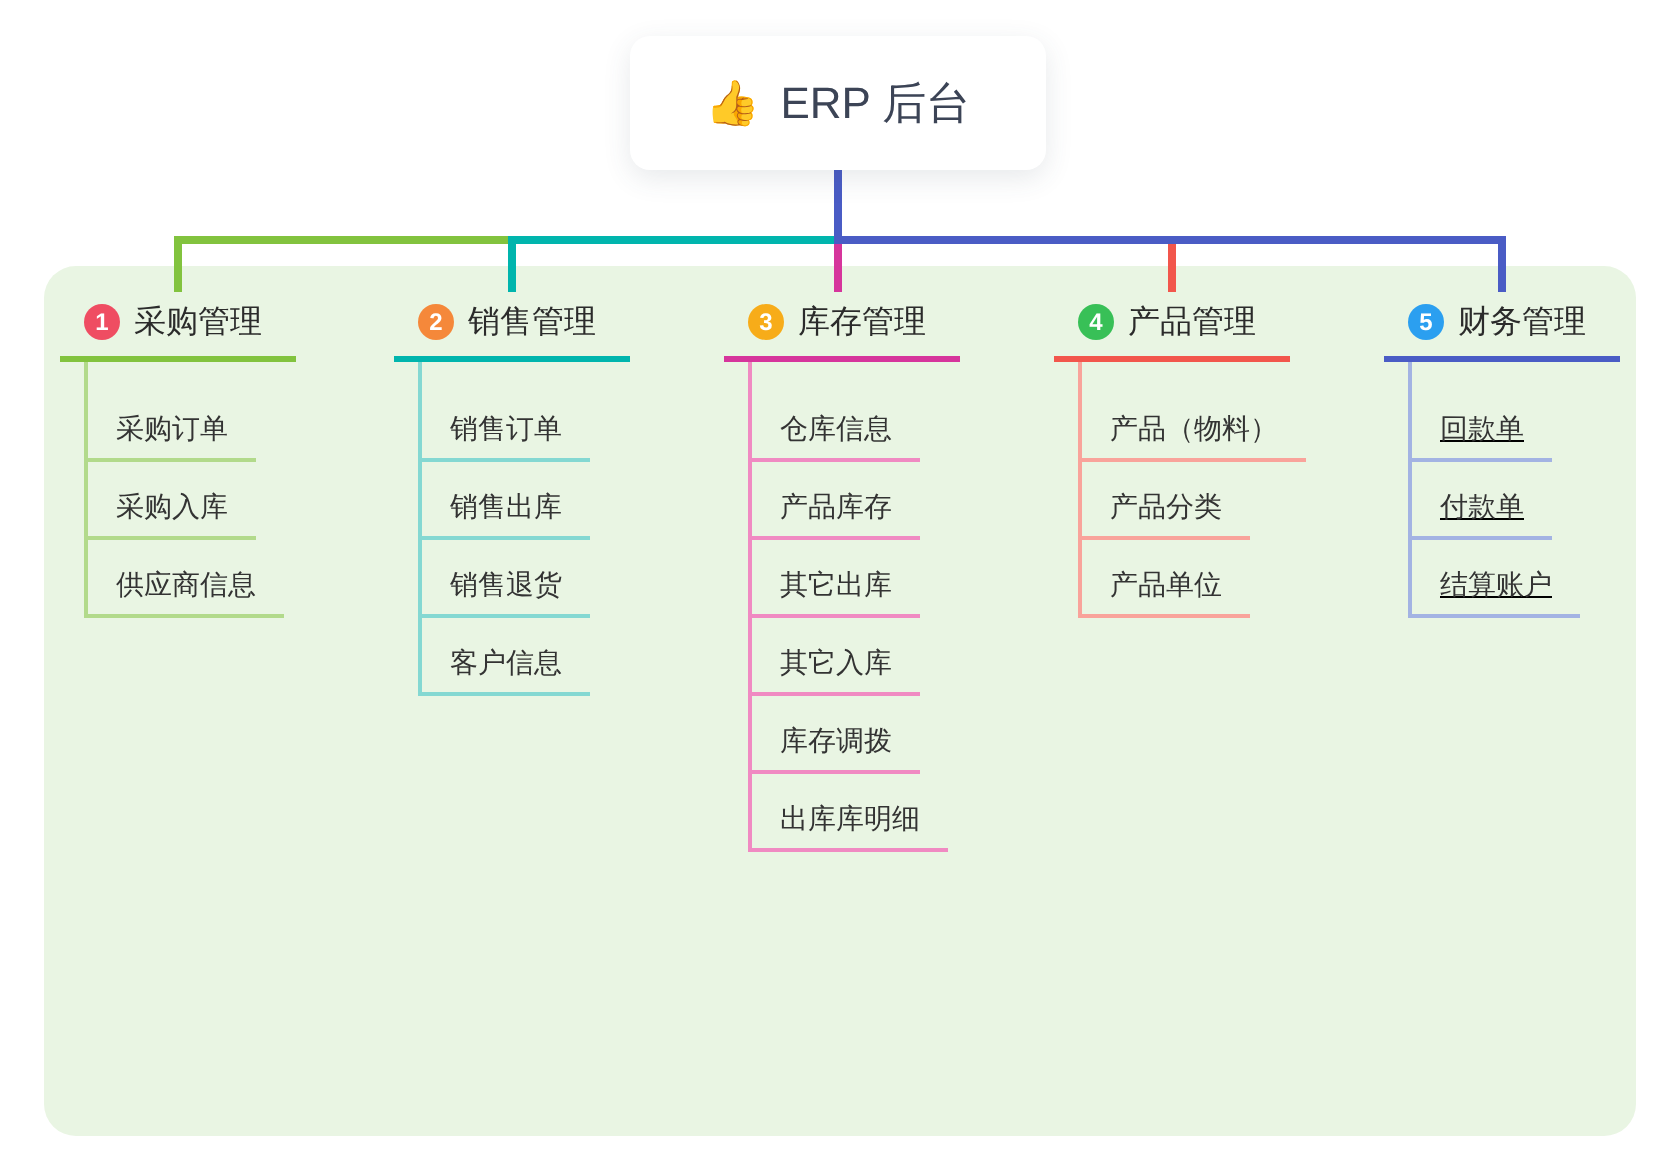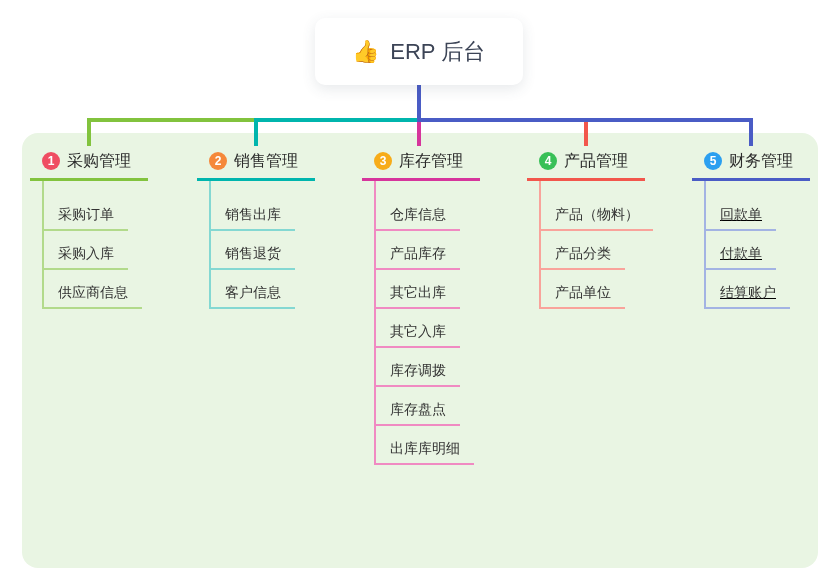--- a/index.html
+++ b/index.html
@@ -105,20 +105,23 @@
     </div>
   </div>
 
   <div class="branch p2">
     <div class="branch-header b2h">
       <span class="badge bg2">2</span>
       <span>销售管理</span>
     </div>
     <div class="children c2">
       <div class="child">
+          <span class="u">销售订单</span>
+        </div>
+      <div class="child">
           <span class="u">销售出库</span>
         </div>
       <div class="child">
           <span class="u">销售退货</span>
         </div>
       <div class="child">
           <span class="u">客户信息</span>
         </div>
     </div>
   </div>
@@ -136,23 +139,20 @@
           <span class="u">产品库存</span>
         </div>
       <div class="child">
           <span class="u">其它出库</span>
         </div>
       <div class="child">
           <span class="u">其它入库</span>
         </div>
       <div class="child">
           <span class="u">库存调拨</span>
-        </div>
-      <div class="child">
-          <span class="u">库存盘点</span>
         </div>
       <div class="child">
           <span class="u">出库库明细</span>
         </div>
     </div>
   </div>
 
   <div class="branch p4">
     <div class="branch-header b4h">
       <span class="badge bg4">4</span>

